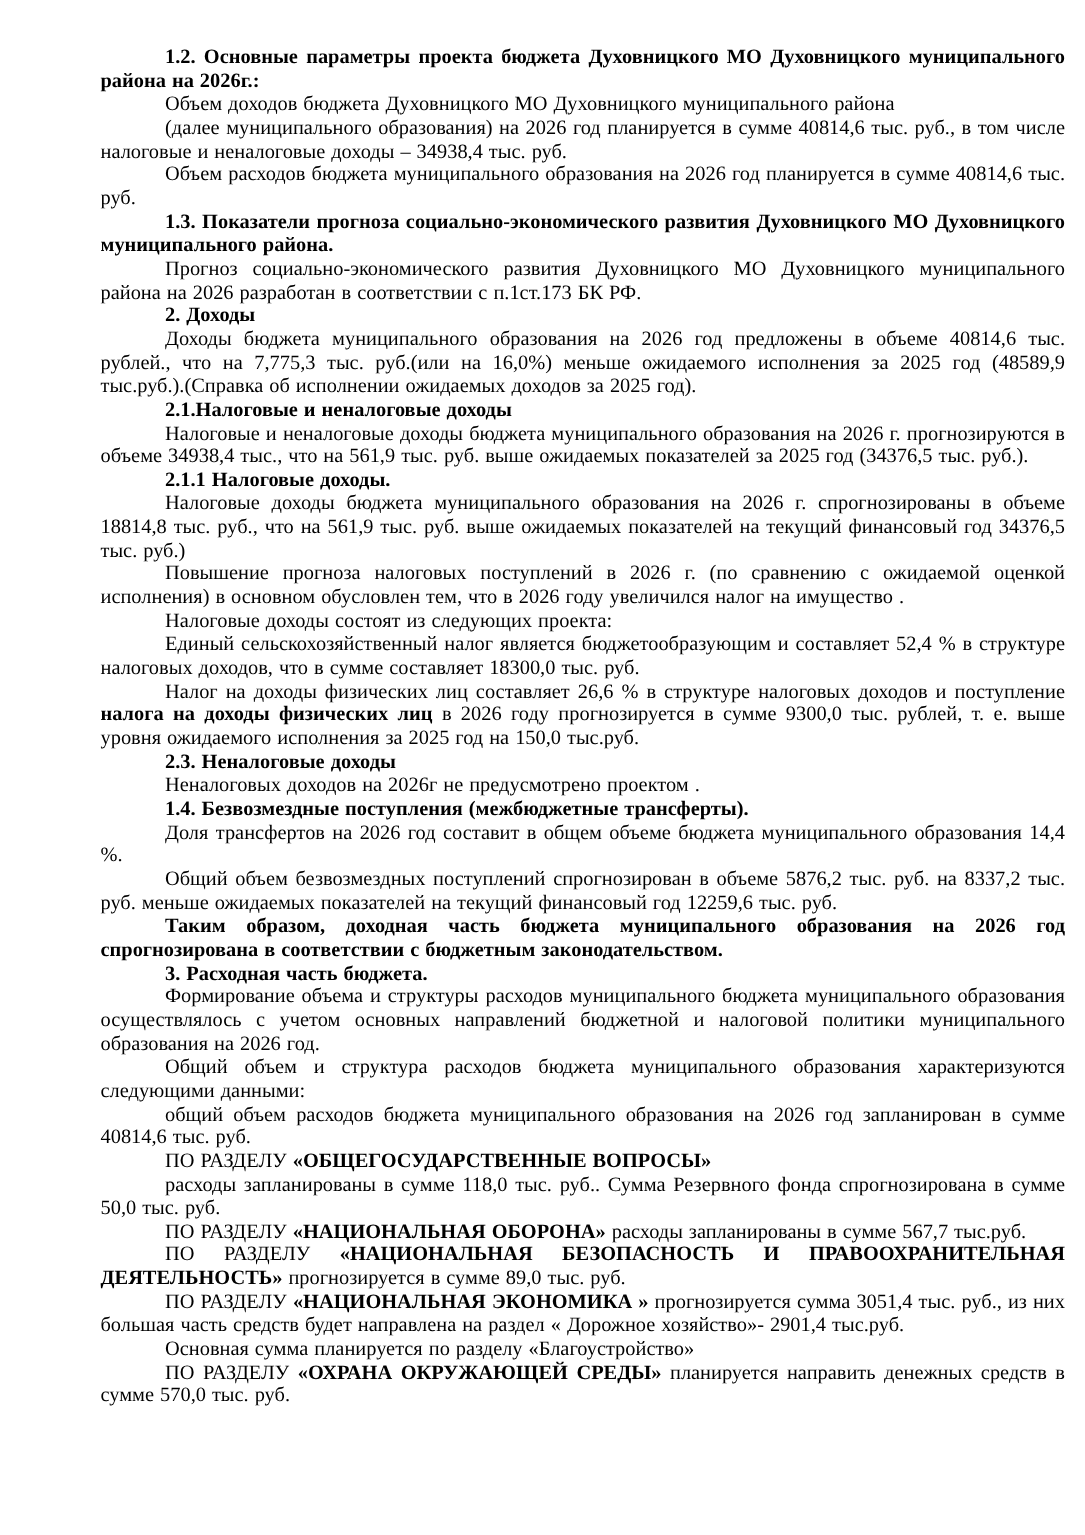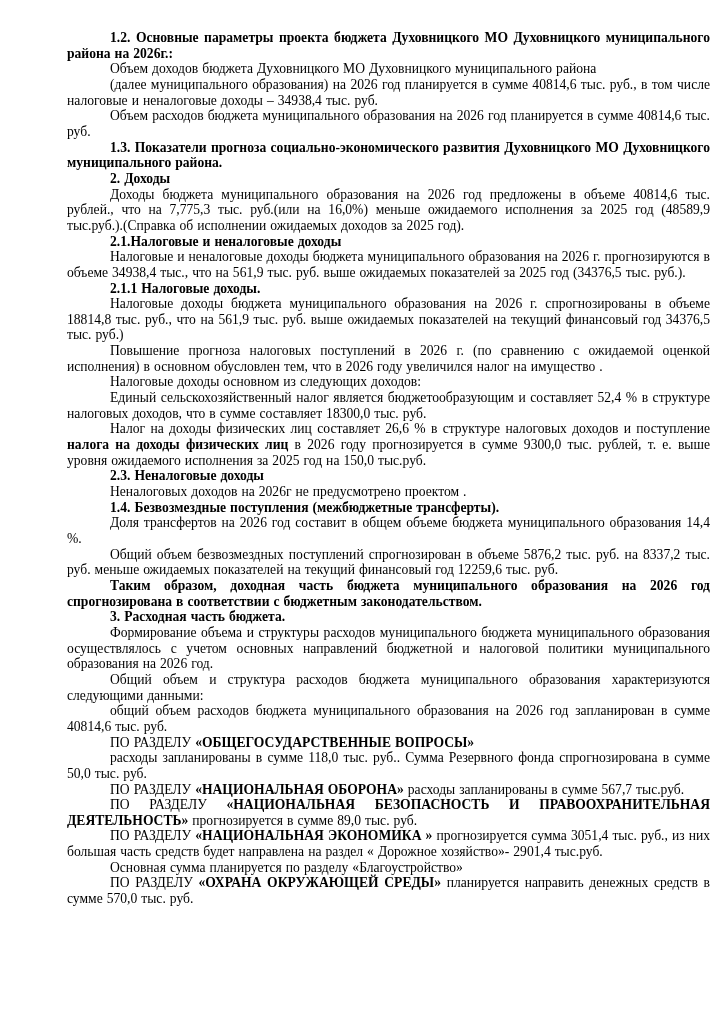--- a/index.html
+++ b/index.html
@@ -36,28 +36,29 @@
 </head>
 <body>
 
 <div class="page">
   <div class="doc">
       <p><span class="bold">1.2. Основные параметры проекта бюджета Духовницкого МО Духовницкого муниципального района на 2026г.:</span></p>
       <p><span>Объем доходов бюджета Духовницкого МО Духовницкого муниципального района</span></p>
       <p><span>(далее муниципального образования) на 2026 год планируется в сумме 40814,6 тыс. руб., в том числе налоговые и неналоговые доходы – 34938,4 тыс. руб.</span></p>
       <p><span>Объем расходов бюджета муниципального образования на 2026 год планируется в сумме 40814,6 тыс. руб.</span></p>
       <p><span class="bold">1.3. Показатели прогноза социально-экономического развития Духовницкого МО Духовницкого муниципального района.</span></p>
+      <p><span>Прогноз социально-экономического развития Духовницкого МО Духовницкого муниципального района на 2026 разработан в соответствии с п.1ст.173 БК РФ.</span></p>
       <p><span class="bold">2. Доходы</span></p>
       <p><span>Доходы бюджета муниципального образования на 2026 год предложены в объеме 40814,6 тыс. рублей., что на 7,775,3 тыс. руб.(или на 16,0%) меньше ожидаемого исполнения за 2025 год (48589,9 тыс.руб.).(Справка об исполнении ожидаемых доходов за 2025 год).</span></p>
       <p><span class="bold">2.1.Налоговые и неналоговые доходы</span></p>
       <p><span>Налоговые и неналоговые доходы бюджета муниципального образования на 2026 г. прогнозируются в объеме 34938,4 тыс., что на 561,9 тыс. руб. выше ожидаемых показателей за 2025 год (34376,5 тыс. руб.).</span></p>
       <p><span class="bold">2.1.1 Налоговые доходы.</span></p>
       <p><span>Налоговые доходы бюджета муниципального образования на 2026 г. спрогнозированы в объеме 18814,8 тыс. руб., что на 561,9 тыс. руб. выше ожидаемых показателей на текущий финансовый год 34376,5 тыс. руб.)</span></p>
       <p><span>Повышение прогноза налоговых поступлений в 2026 г. (по сравнению с ожидаемой оценкой исполнения) в основном обусловлен тем, что в 2026 году увеличился налог на имущество .</span></p>
-      <p><span>Налоговые доходы основном из следующих доходов:</span></p>
+      <p><span>Налоговые доходы состоят из следующих проекта:</span></p>
       <p><span>Единый сельскохозяйственный налог является бюджетообразующим и составляет 52,4 % в структуре налоговых доходов, что в сумме составляет 18300,0 тыс. руб.</span></p>
       <p><span>Налог на доходы физических лиц составляет 26,6 % в структуре налоговых доходов и поступление </span><span class="bold">налога на доходы физических лиц</span><span> в 2026 году прогнозируется в сумме 9300,0 тыс. рублей, т. е. выше уровня ожидаемого исполнения за 2025 год на 150,0 тыс.руб.</span></p>
       <p><span class="bold">2.3. Неналоговые доходы</span></p>
       <p><span>Неналоговых доходов на 2026г не предусмотрено проектом .</span></p>
       <p><span class="bold">1.4. Безвозмездные поступления (межбюджетные трансферты).</span></p>
       <p><span>Доля трансфертов на 2026 год составит в общем объеме бюджета муниципального образования 14,4 %.</span></p>
       <p><span>Общий объем безвозмездных поступлений спрогнозирован в объеме 5876,2 тыс. руб. на 8337,2 тыс. руб. меньше ожидаемых показателей на текущий финансовый год 12259,6 тыс. руб.</span></p>
       <p><span class="bold">Таким образом, доходная часть бюджета муниципального образования на 2026 год спрогнозирована в соответствии с бюджетным законодательством.</span></p>
       <p><span class="bold">3. Расходная часть бюджета.</span></p>
       <p><span>Формирование объема и структуры расходов муниципального бюджета муниципального образования осуществлялось с учетом основных направлений бюджетной и налоговой политики муниципального образования на 2026 год.</span></p>

